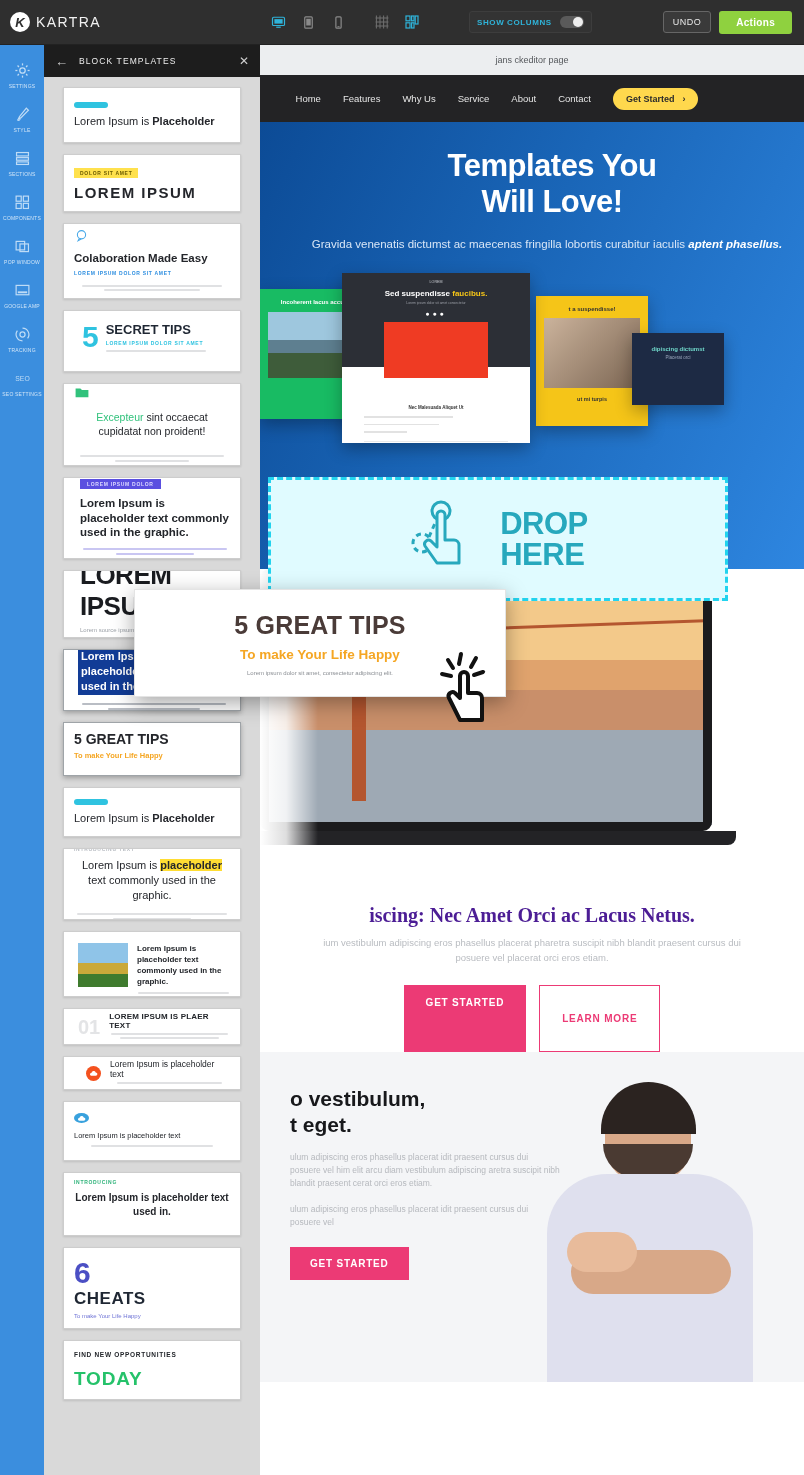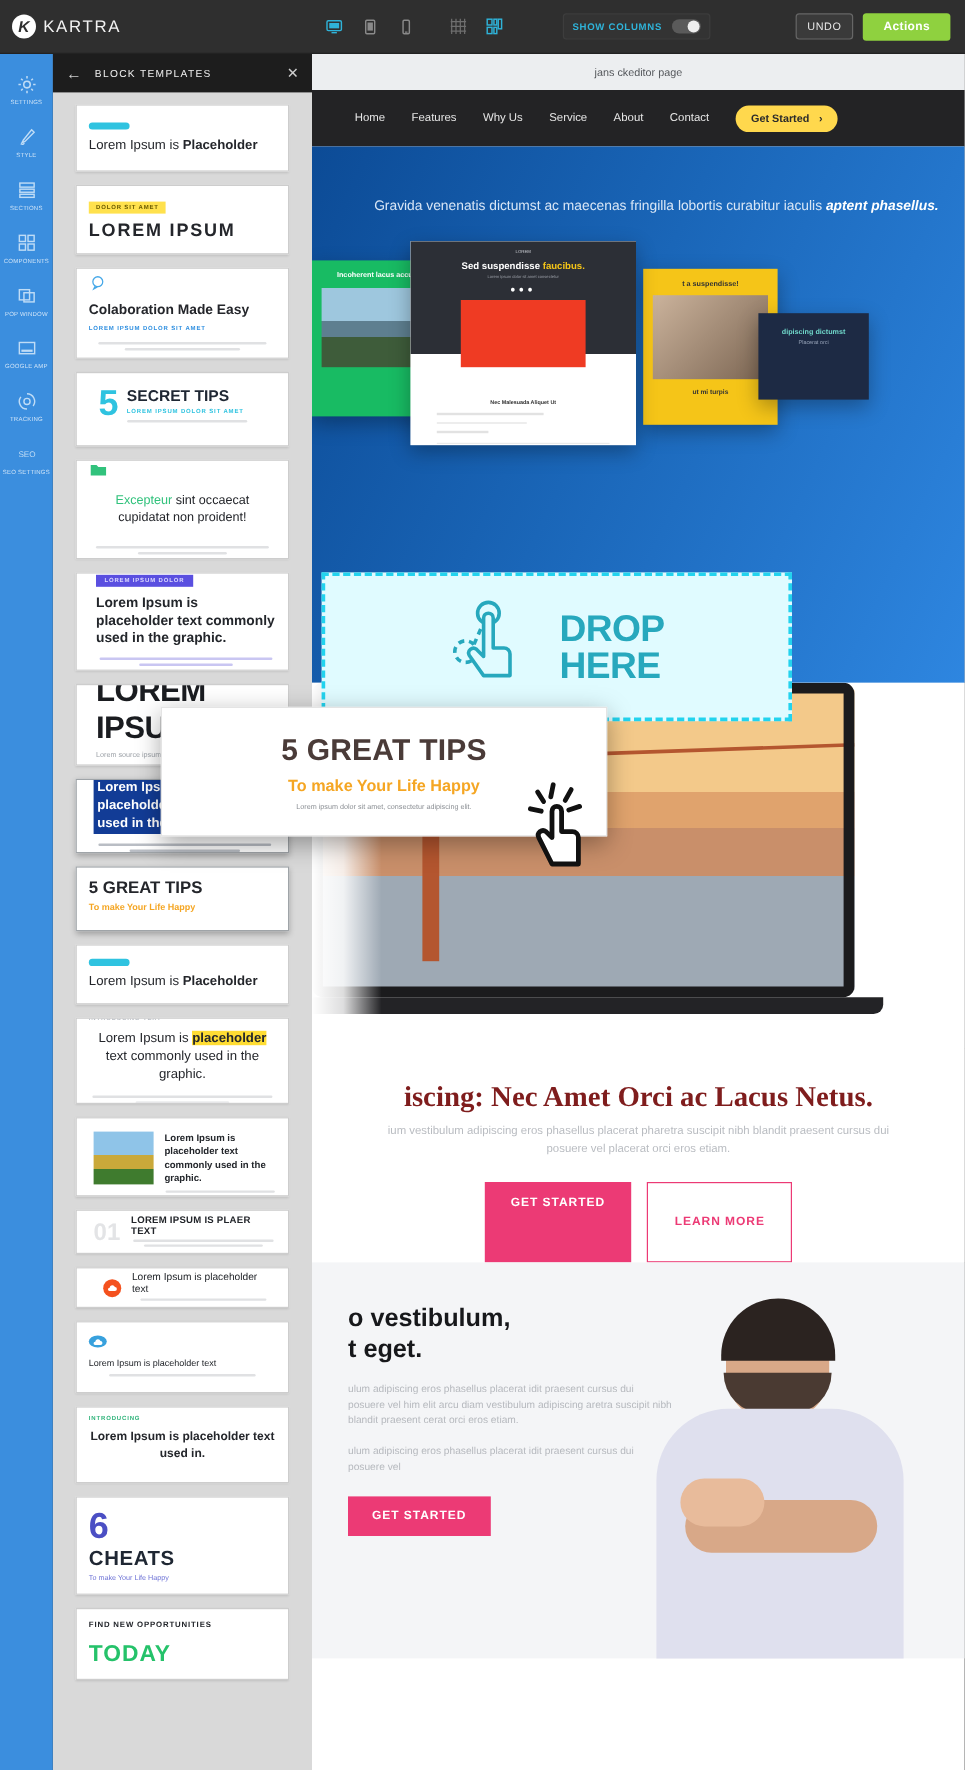--- a/index.html
+++ b/index.html
@@ -132,33 +132,33 @@
   }
   .hero p {
     color: #d8e6f6; font-size: 11.5px; line-height: 17px; margin-top: 16px; padding-left: 30px;
   }
   .hero p i { font-style: italic; font-weight: bold; color: #fff; }
 
   .collage { position: relative; height: 170px; margin-top: 18px; }
   .shot { position: absolute; box-shadow: 0 6px 16px rgba(0,0,0,.3); overflow: hidden; }
 
   .dropzone {
-    position: absolute; left: 268px; top: 477px; width: 392px; height: 124px;
+    position: absolute; left: 268px; top: 477px; width: 460px; height: 124px;
     border: 3px dashed #22d3ee; background: #e0fbff;
     display: flex; align-items: center; justify-content: center; gap: 24px; z-index: 30;
   }
   .dz-text { color: #27a8bd; font-size: 31px; font-weight: bold; line-height: 31px; letter-spacing: -.5px; }
 
   .laptop-sec { position: relative; height: 305px; background: #fff; overflow: hidden; }
 
   .feature {
     padding: 26px 30px 0; text-align: center; background: #fff;
   }
   .feature h2 {
-    font-family: "Liberation Serif", serif; font-size: 24px; color: #7f1d1d; line-height: 30px;
+    font-family: "Liberation Serif", serif; font-size: 20px; color: #4c1d95; line-height: 30px;
   }
   .feature h2 b { font-weight: bold; }
   .feature p { color: #b9bcc1; font-size: 9.5px; line-height: 15px; margin-top: 5px; padding: 0 22px; }
   .btn-row { display: flex; gap: 13px; justify-content: center; margin-top: 20px; }
   .btn-pink {
     background: #ec3a75; color: #fff; font-size: 10px; font-weight: bold;
     padding: 12px 22px; letter-spacing: .8px; cursor: pointer;
   }
   .btn-ghost {
     background: #fff; color: #ec3a75; border: 1px solid #ec3a75; font-size: 10px;
@@ -526,20 +526,24 @@
       <span class="nav-l">Service</span>
       <span class="nav-l">About</span>
       <span class="nav-l">Contact</span>
       <span class="nav-cta">
         <span>Get Started</span>
         <span>›</span>
       </span>
     </div>
 
     <div class="hero">
+      <h1>
+        <span>Templates You</span><br>
+        <span>Will Love!</span>
+      </h1>
       <p>
         <span>Gravida venenatis dictumst ac maecenas fringilla lobortis curabitur iaculis </span><i>aptent phasellus.</i>
       </p>
 
       <div class="collage">
         <div class="shot" style="left:0px;top:18px;width:128px;height:130px;background:#18bb63">
           <div style="color:#fff;font-size:6px;padding:9px 8px 0;line-height:8px;font-weight:bold">Incoherent lacus accumsan pr</div>
           <div style="margin:6px 8px;height:66px;background:linear-gradient(#9ec7de 0 42%,#5e7f90 42% 62%,#3e5c3a 62% 100%)"></div>
         </div>
         <div class="shot" style="left:276px;top:25px;width:112px;height:130px;background:#f5c518">

